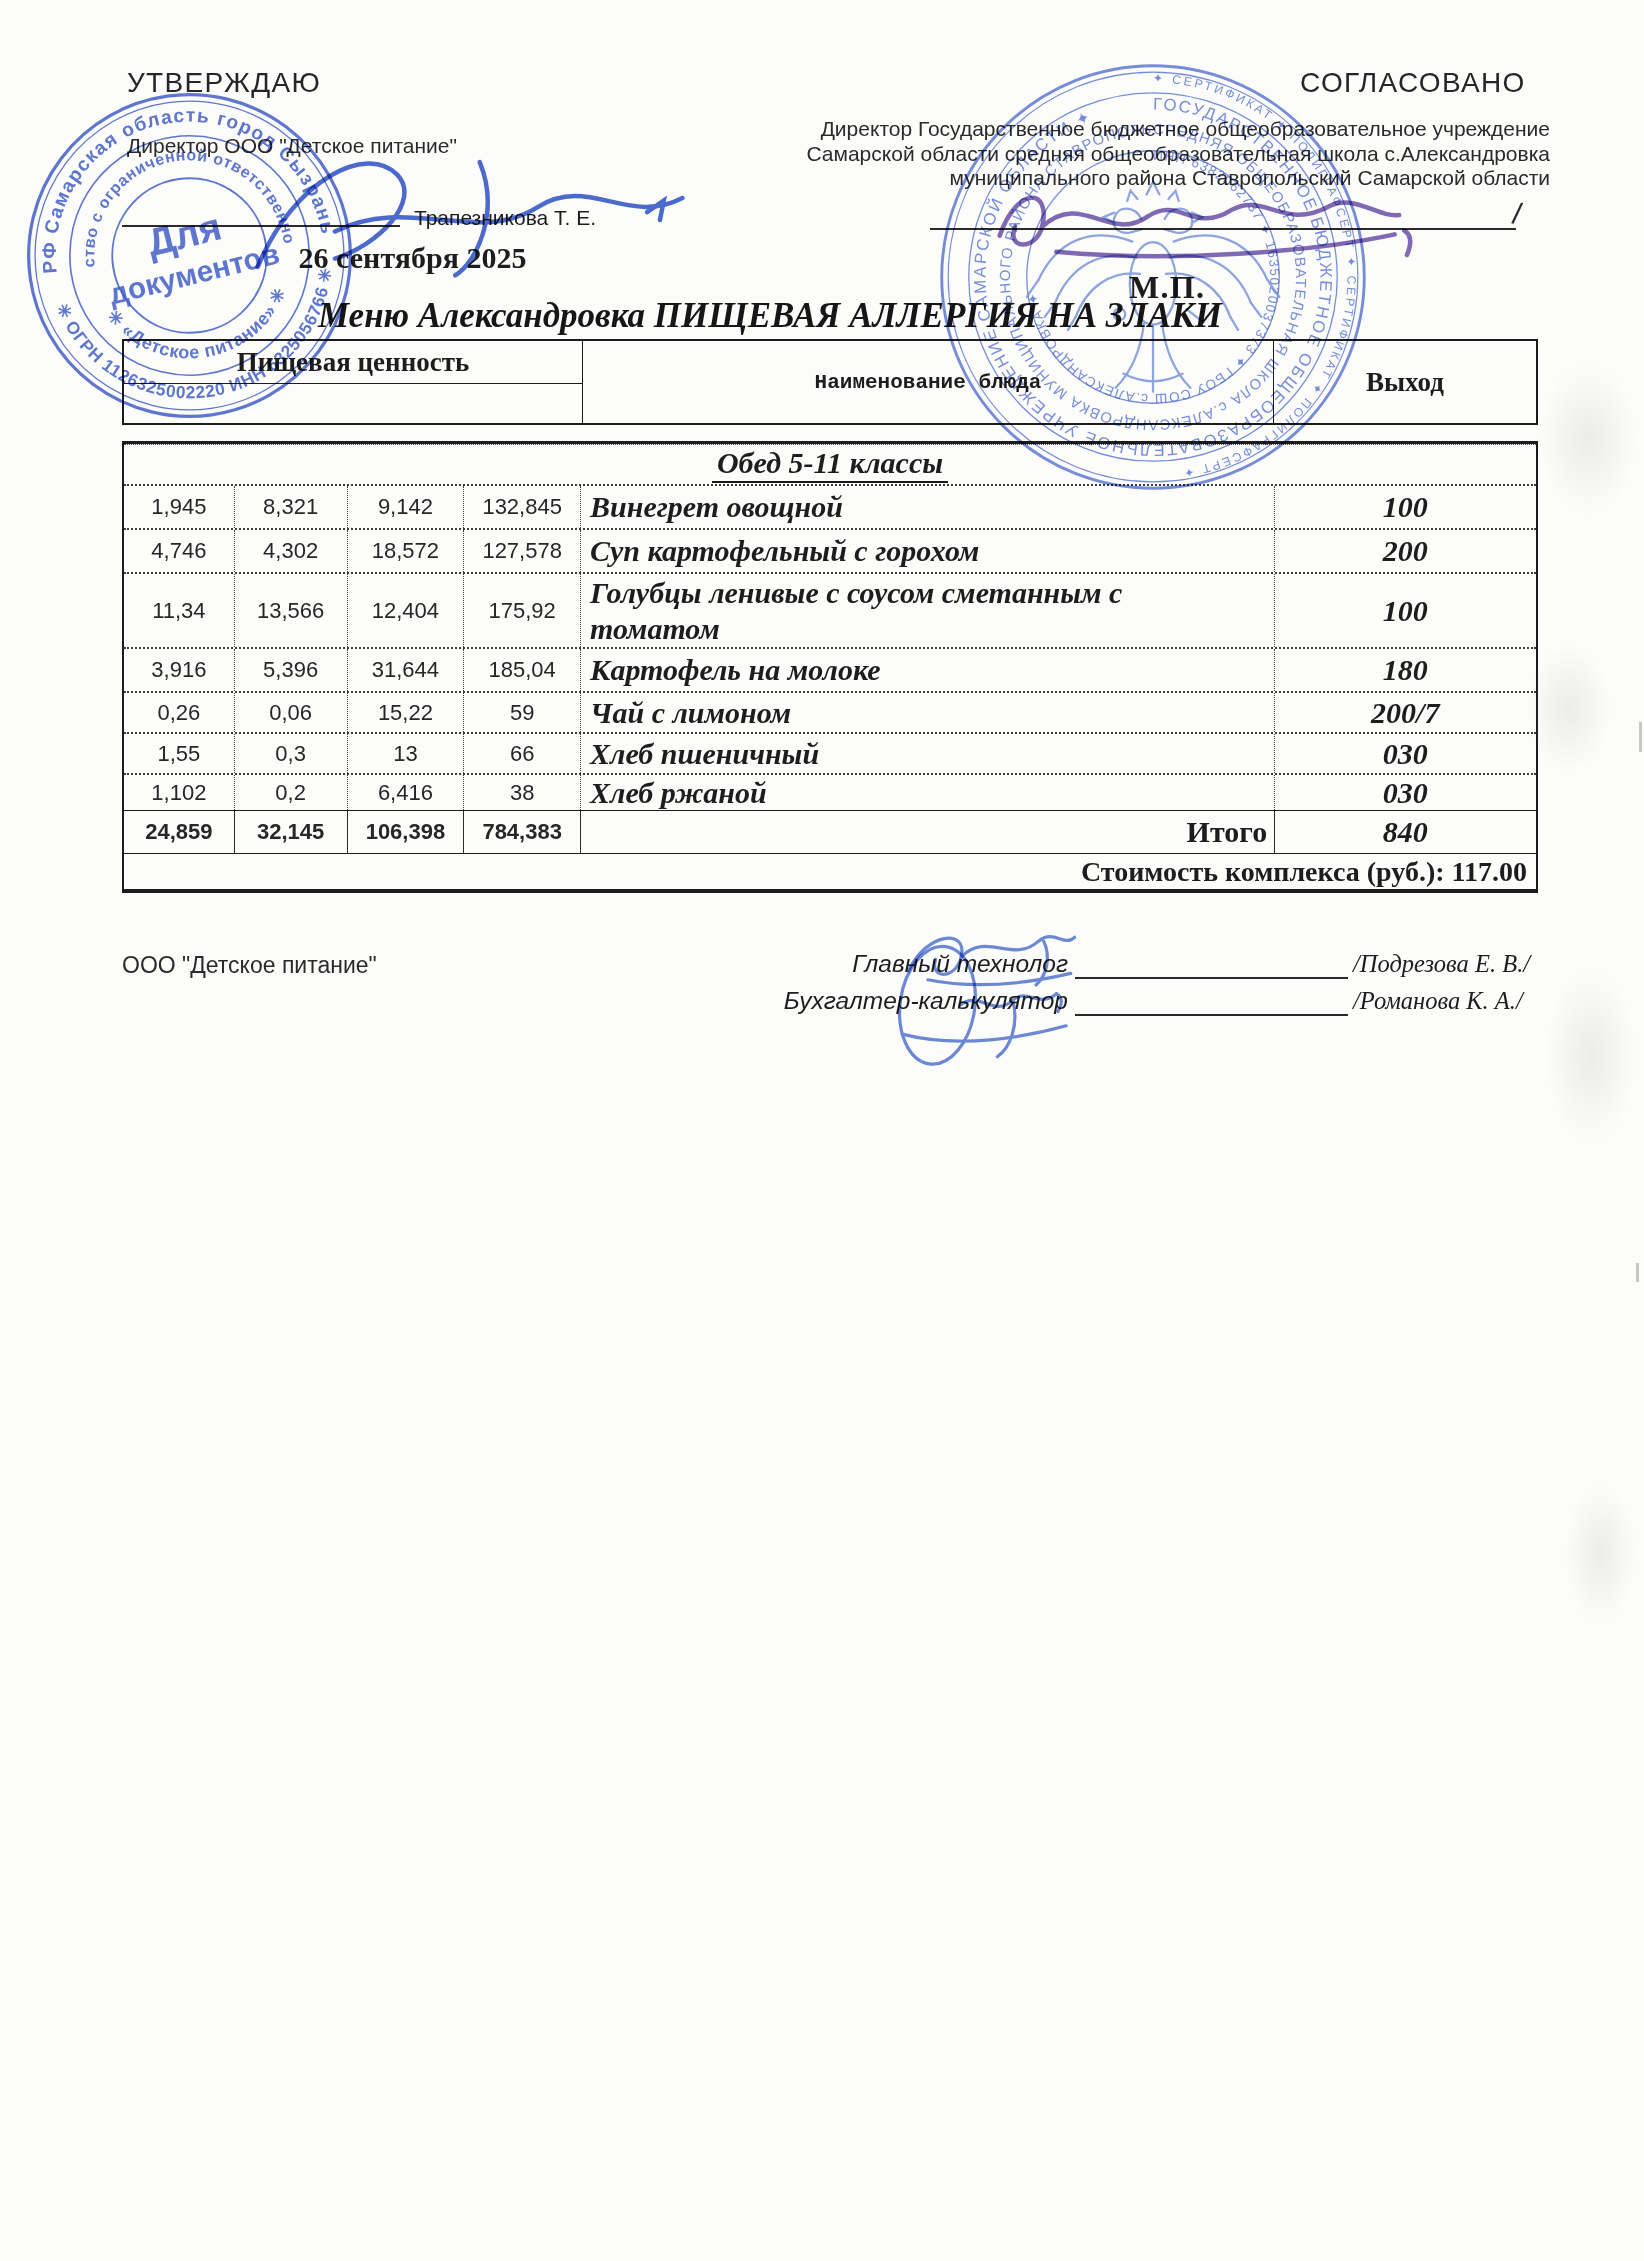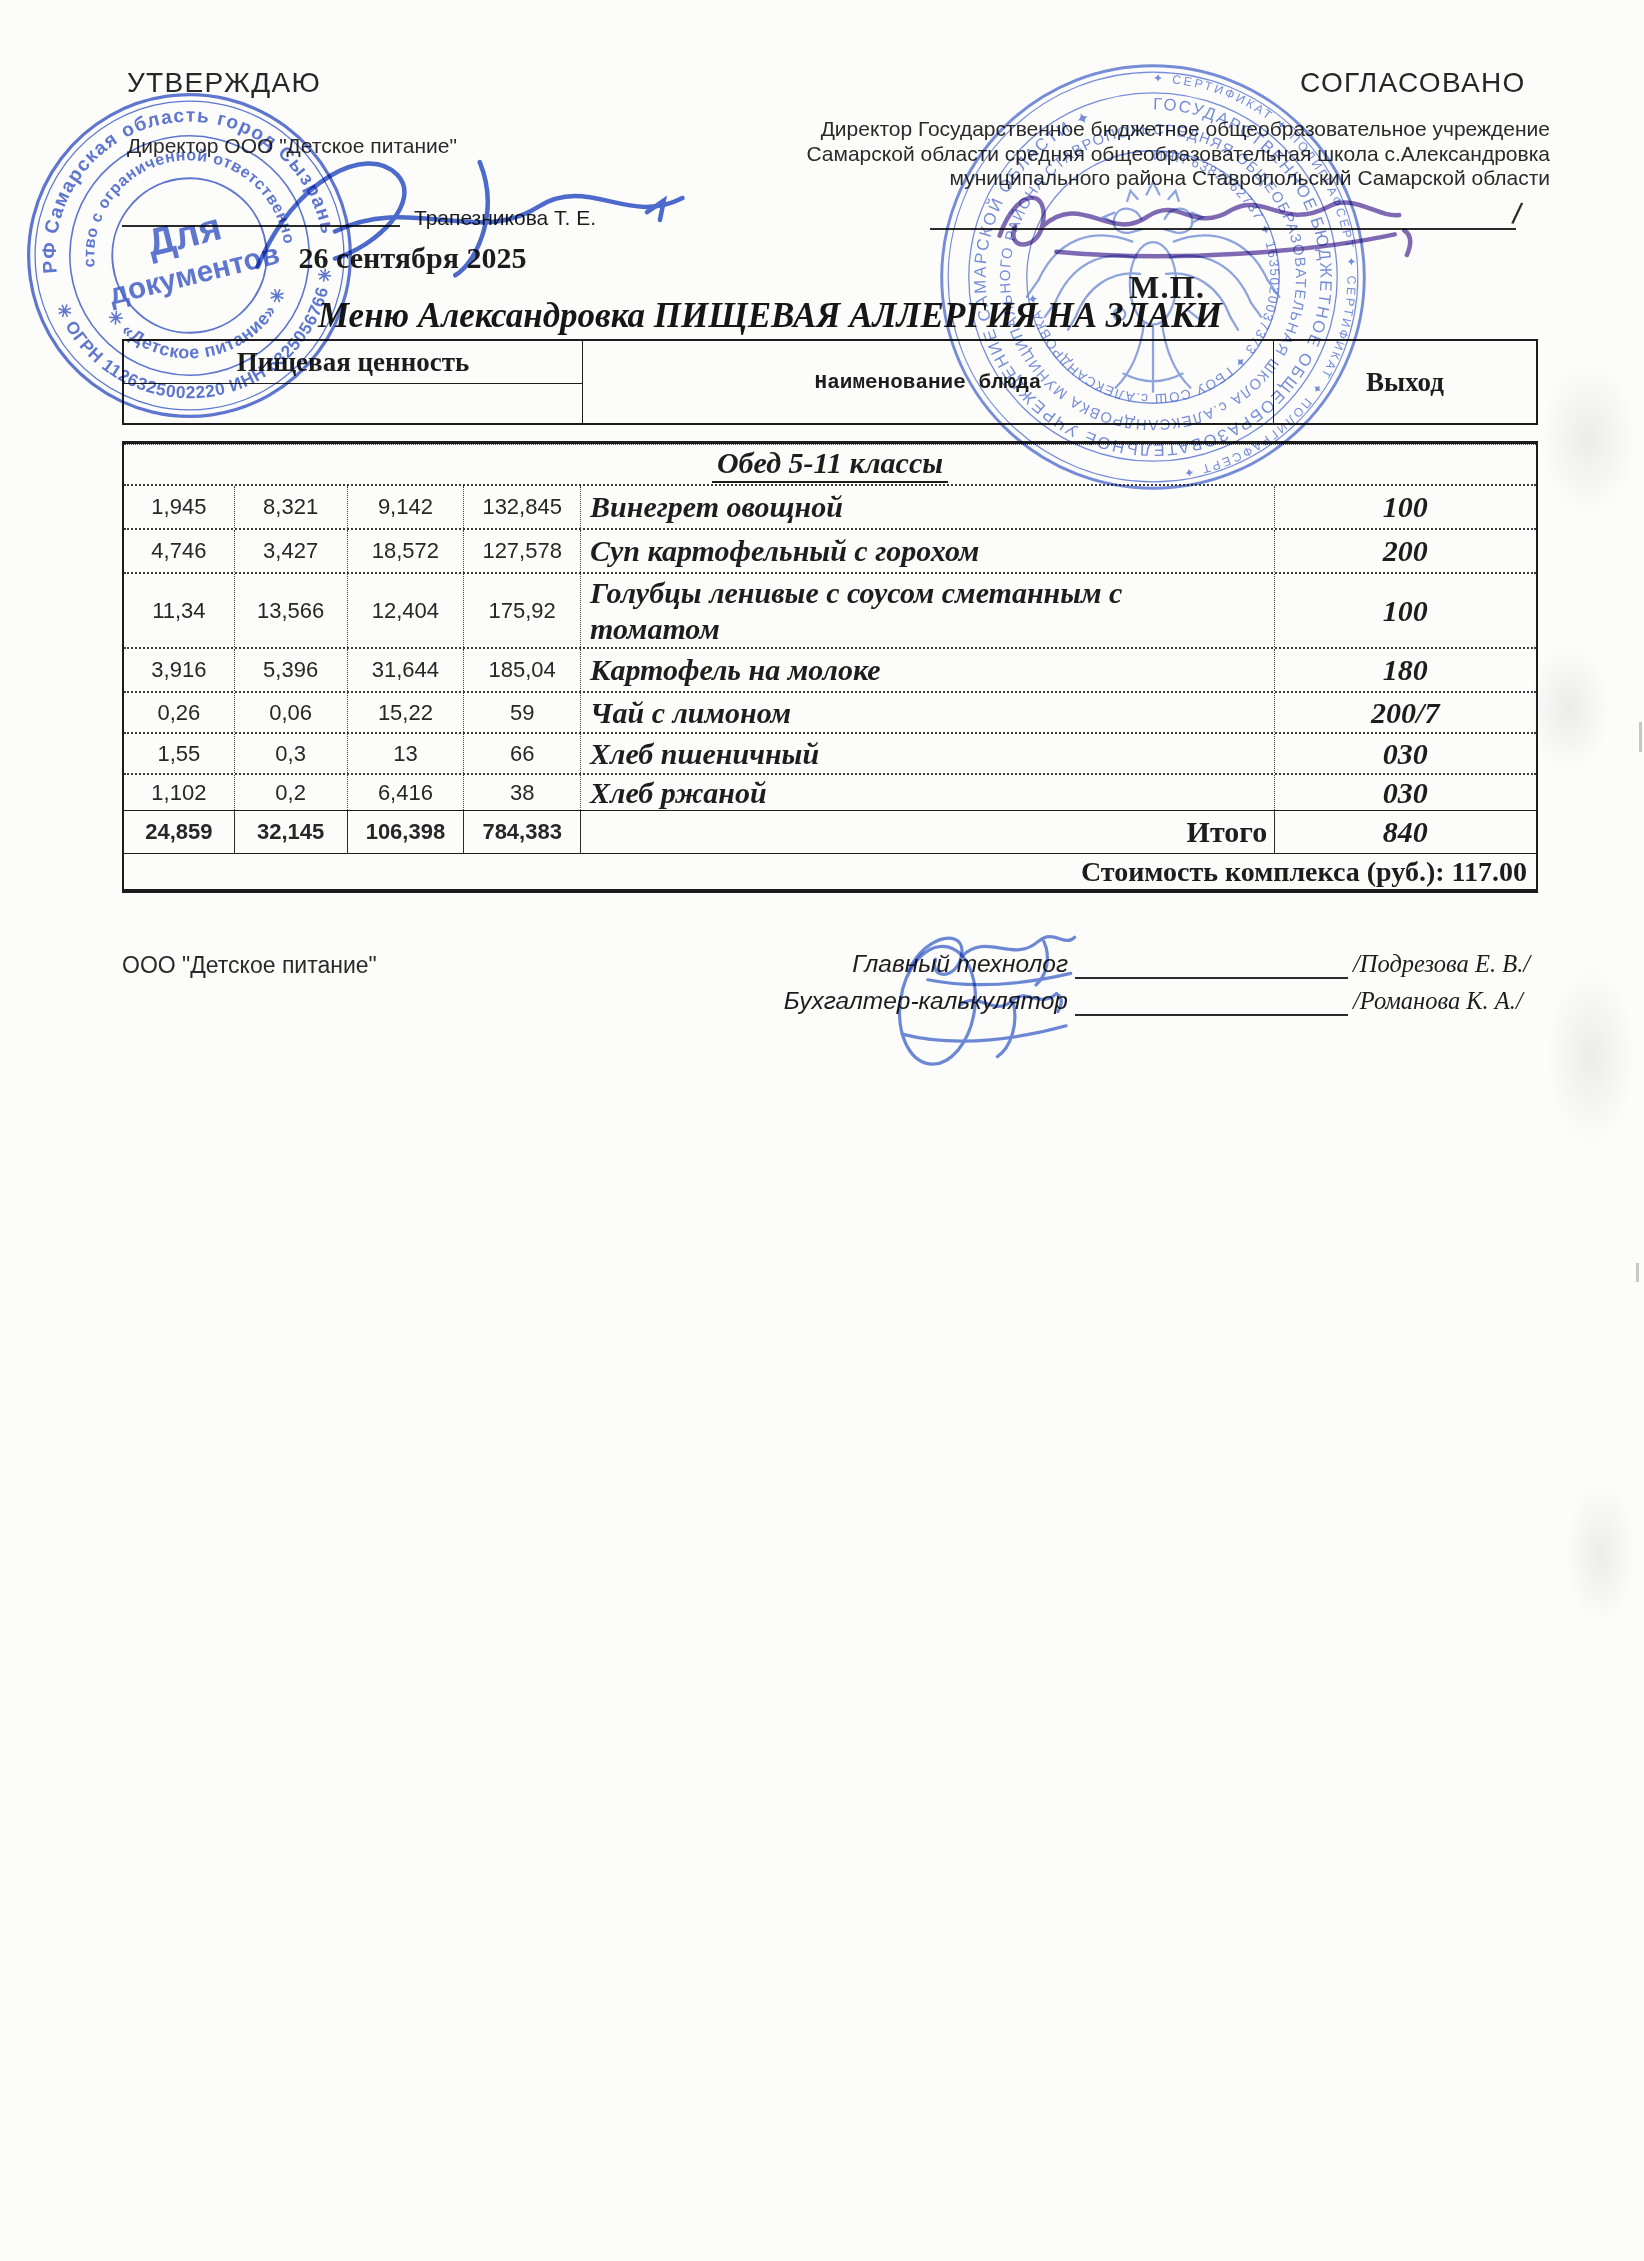--- a/index.html
+++ b/index.html
@@ -122,21 +122,21 @@
       <div class="c c1 num">1,945</div>
       <div class="c c2 num">8,321</div>
       <div class="c c3 num">9,142</div>
       <div class="c c4 num">132,845</div>
       <div class="c c5 dish">Винегрет овощной</div>
       <div class="c c6 yield">100</div>
     </div>
 
     <div class="trow data-row r-std">
       <div class="c c1 num">4,746</div>
-      <div class="c c2 num">3,427</div>
+      <div class="c c2 num">4,302</div>
       <div class="c c3 num">18,572</div>
       <div class="c c4 num">127,578</div>
       <div class="c c5 dish">Суп картофельный с горохом</div>
       <div class="c c6 yield">200</div>
     </div>
 
     <div class="trow data-row r-tall">
       <div class="c c1 num">11,34</div>
       <div class="c c2 num">13,566</div>
       <div class="c c3 num">12,404</div>

